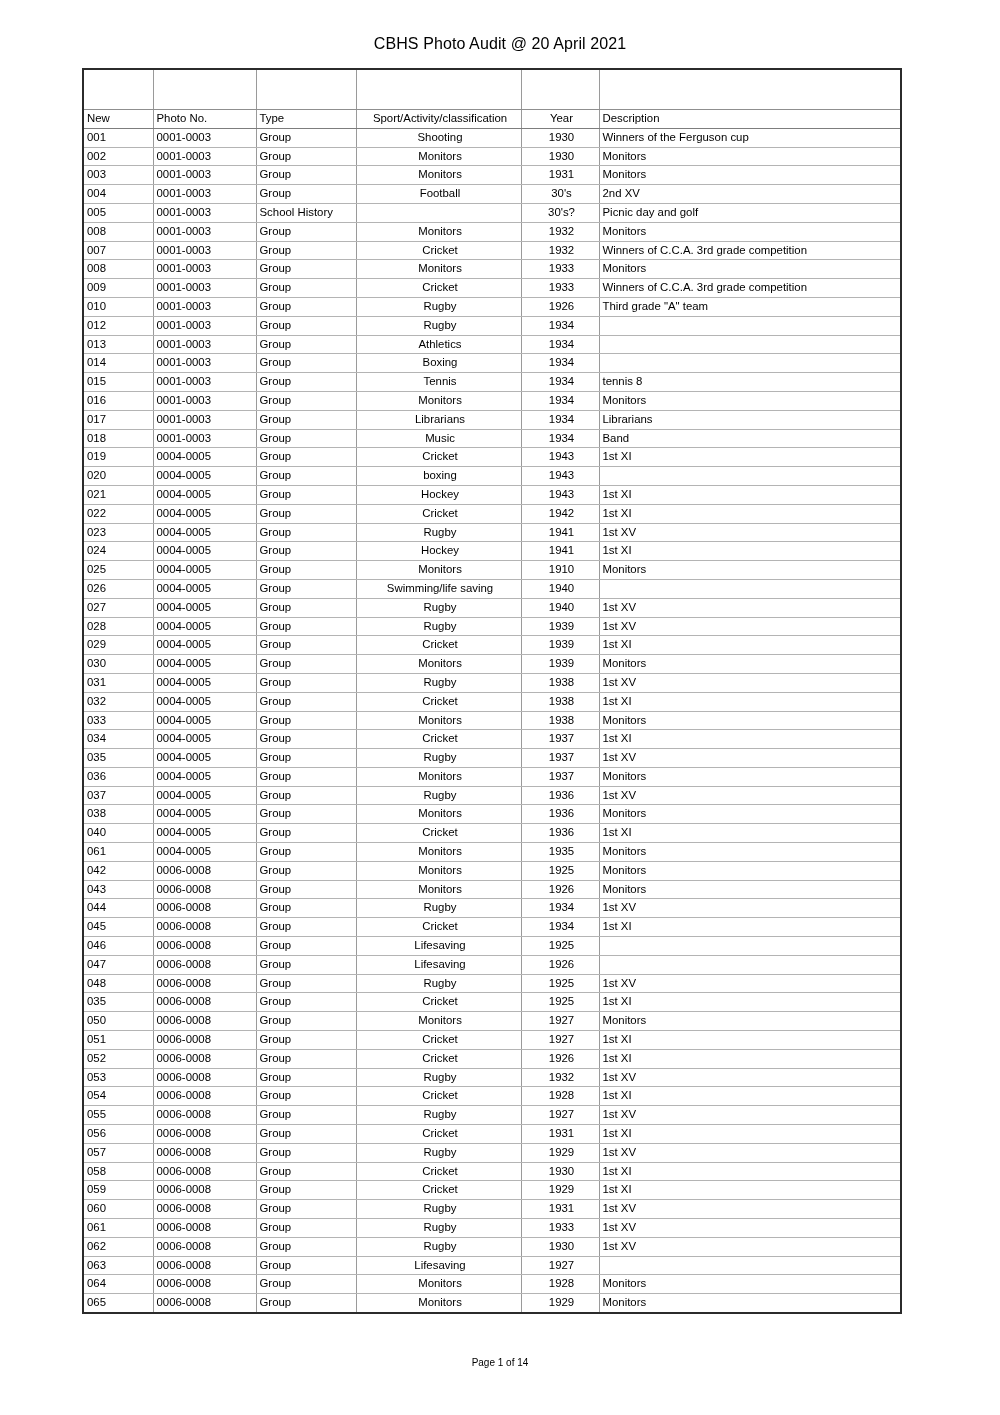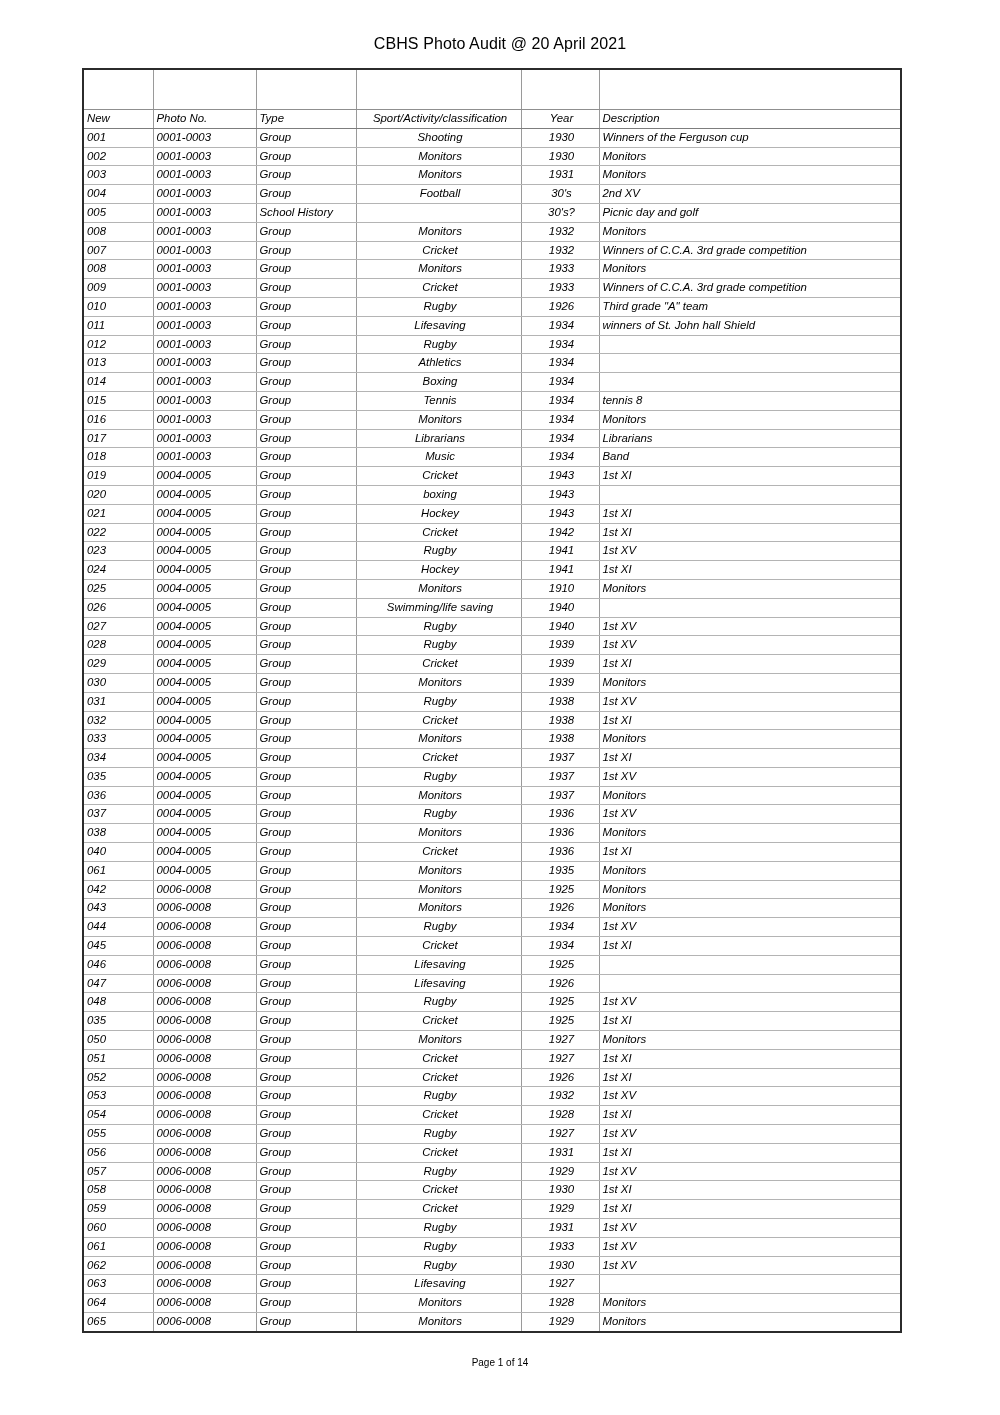--- a/index.html
+++ b/index.html
@@ -30,21 +30,20 @@
     position: absolute;
     left: 82px;
     top: 68px;
     width: 818px;
   }
   table.audit {
     border-collapse: collapse;
     width: 818px;
     table-layout: fixed;
     border: 2.2px solid #2b2b2b;
-    font-style: italic;
   }
   table.audit col.c-new      { width: 70px; }
   table.audit col.c-photo    { width: 103px; }
   table.audit col.c-type     { width: 100px; }
   table.audit col.c-sport    { width: 165px; }
   table.audit col.c-year     { width: 78px; }
   table.audit col.c-desc     { width: 302px; }
 
   table.audit td {
     border-left: 1px solid #9a9a9a;
@@ -185,28 +184,20 @@
         </tr>
         <tr>
           <td class="al-left">010</td>
           <td class="al-left">0001-0003</td>
           <td class="al-left">Group</td>
           <td class="al-center">Rugby</td>
           <td class="al-center">1926</td>
           <td class="al-left">Third grade "A" team</td>
         </tr>
         <tr>
-          <td class="al-left">011</td>
-          <td class="al-left">0001-0003</td>
-          <td class="al-left">Group</td>
-          <td class="al-center">Lifesaving</td>
-          <td class="al-center">1934</td>
-          <td class="al-left">winners of St. John hall Shield</td>
-        </tr>
-        <tr>
           <td class="al-left">012</td>
           <td class="al-left">0001-0003</td>
           <td class="al-left">Group</td>
           <td class="al-center">Rugby</td>
           <td class="al-center">1934</td>
           <td class="al-left"></td>
         </tr>
         <tr>
           <td class="al-left">013</td>
           <td class="al-left">0001-0003</td>

